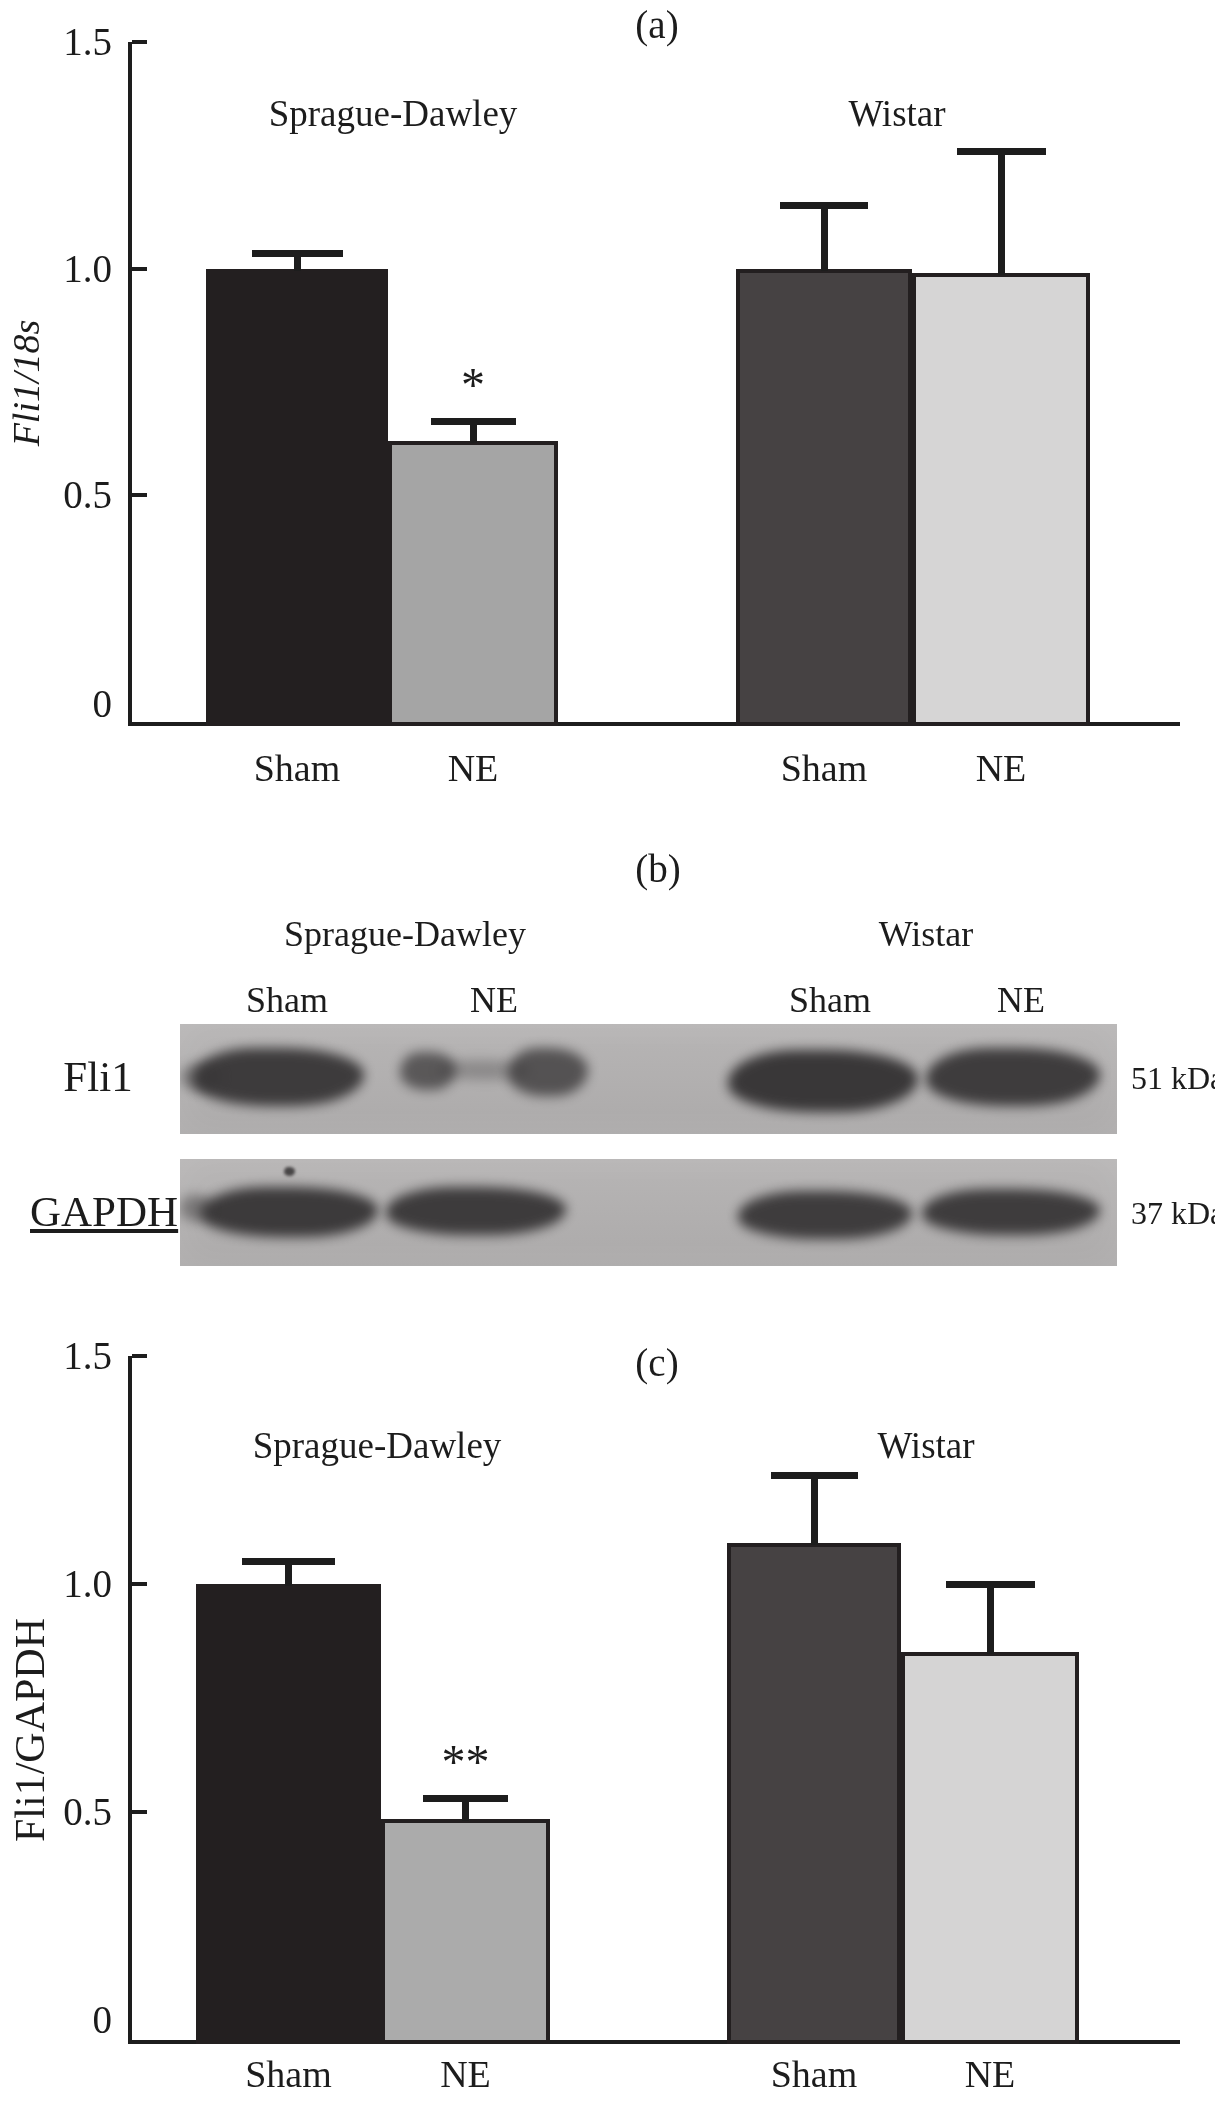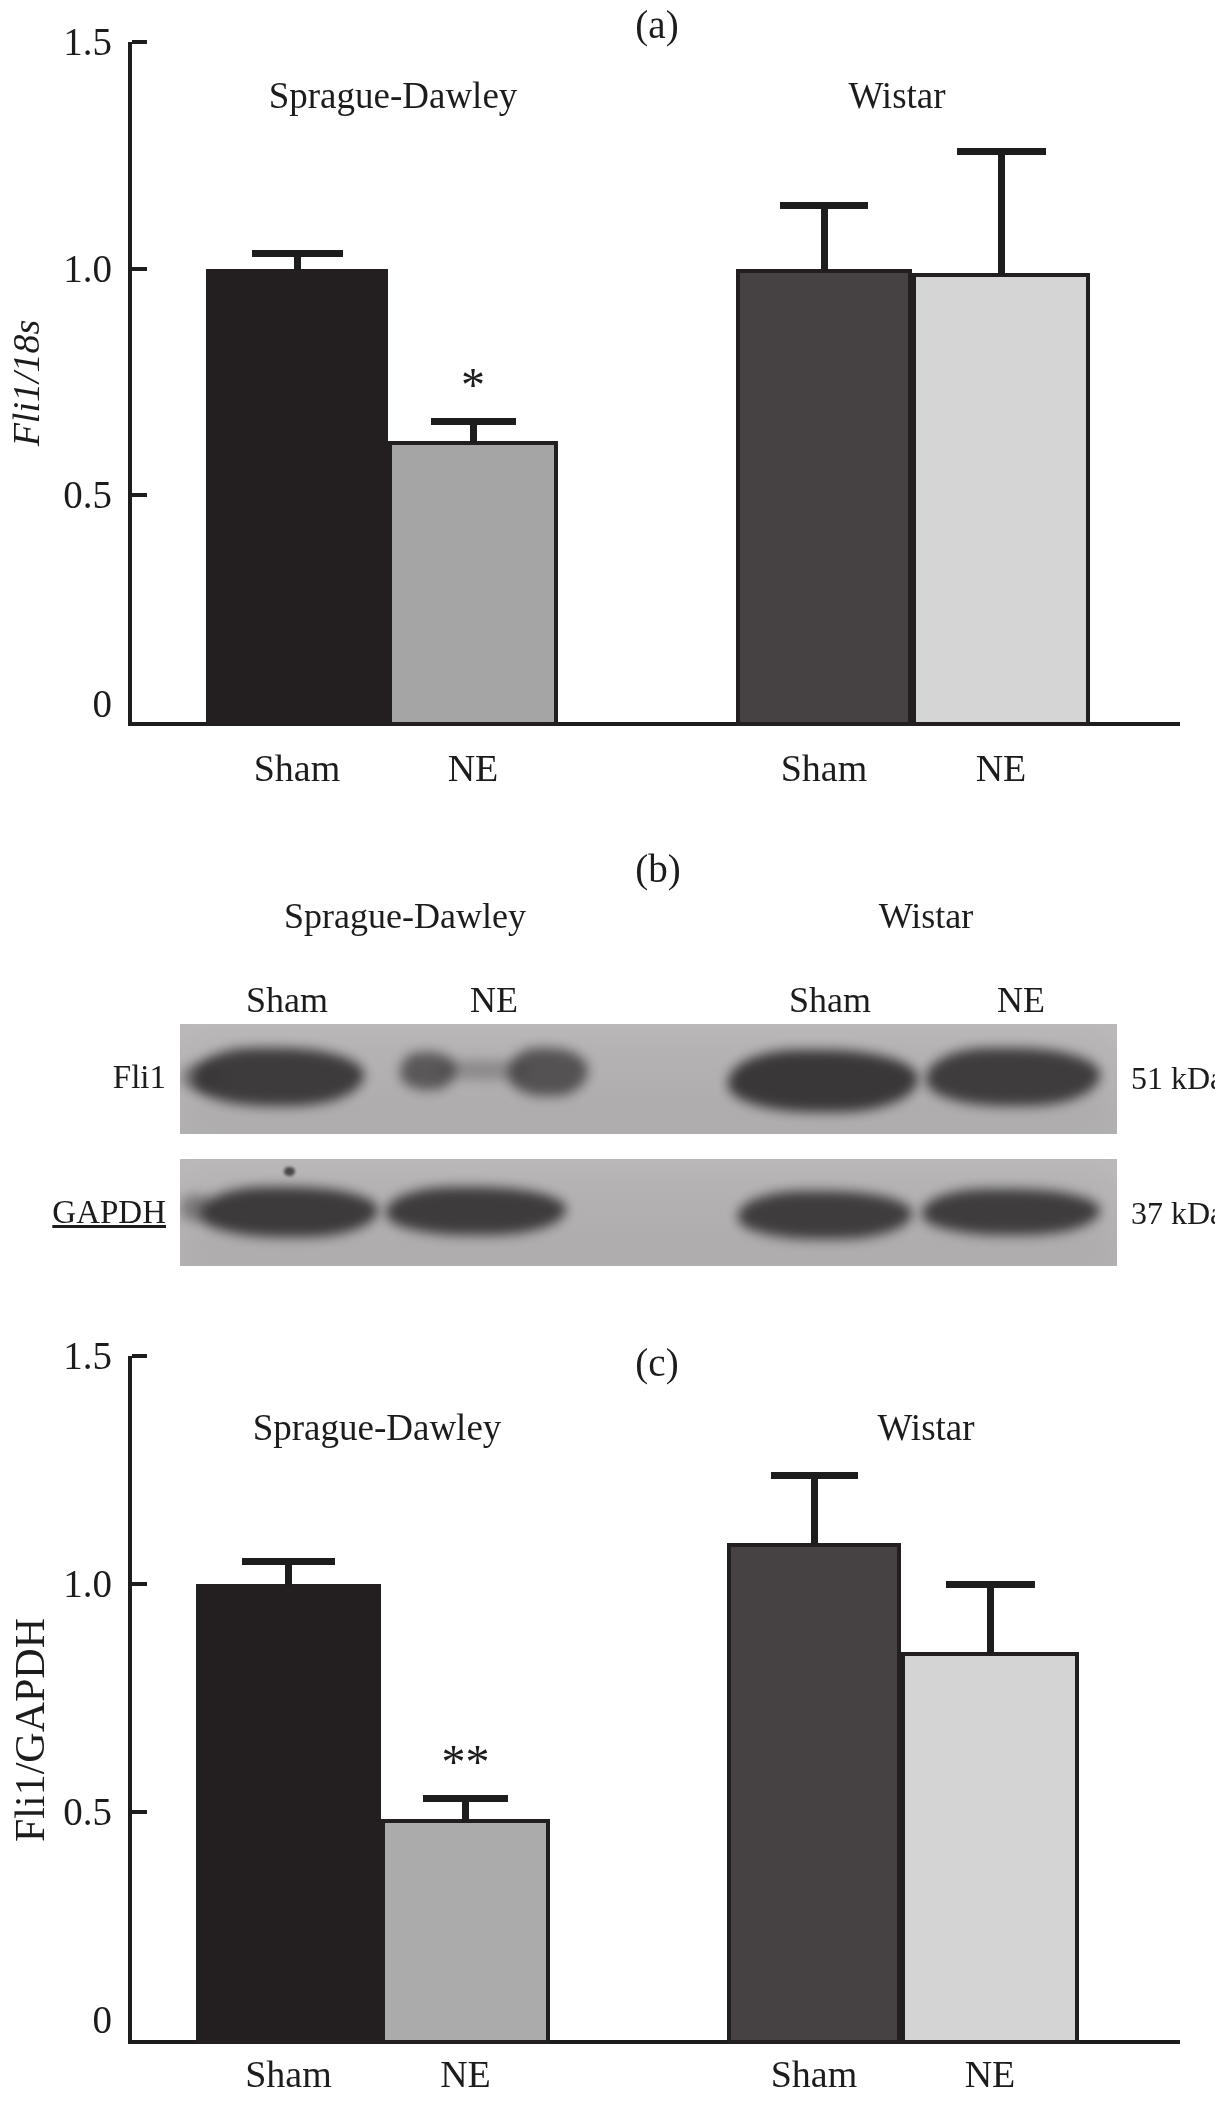--- a/index.html
+++ b/index.html
@@ -3,32 +3,32 @@
 <meta charset="utf-8">
 <style>
   html,body{margin:0;padding:0;background:#ffffff;}
   #fig{
     position:relative;width:1215px;height:2104px;background:#ffffff;overflow:hidden;
     font-family:"Liberation Serif","DejaVu Serif",serif;color:#1c1c1c;
   }
   .abs{position:absolute;}
   .ctr{transform:translate(-50%,-50%);}
   .panel-letter{font-size:39px;white-space:nowrap;}
-  .group-header{font-size:37px;white-space:nowrap;}
+  .group-header{font-size:37px;white-space:nowrap;margin-top:18px;}
   .ylab{font-size:38px;white-space:nowrap;transform:translate(-50%,-50%) rotate(-90deg);}
   .ylab-c{font-size:42px;}
   .ylab-italic{font-style:italic;}
   .tick-label{font-size:39px;text-align:right;white-space:nowrap;line-height:48px;height:48px;}
   .cat-label{font-size:38px;text-align:center;white-space:nowrap;line-height:48px;height:48px;}
   .bar{box-sizing:border-box;border:4px solid #231f20;}
   .star{font-size:48px;text-align:center;white-space:nowrap;line-height:52px;height:52px;}
   .blot{overflow:hidden;background:linear-gradient(180deg,#b7b5b5 0%,#b1afaf 55%,#acaaaa 100%);
         box-shadow:inset 0 0 40px rgba(255,255,255,0.10);}
   .band{background:#353334;filter:blur(6px);}
-  .blot-side-label{font-size:33px;text-align:right;white-space:nowrap;line-height:44px;height:44px;}
+  .blot-side-label{font-size:43px;text-align:center;white-space:nowrap;line-height:44px;height:44px;}
   .kda-label{font-size:32px;text-align:left;white-space:nowrap;line-height:44px;height:44px;}
   .lane-label{font-size:36px;text-align:center;white-space:nowrap;line-height:44px;height:44px;}
 </style>
 </head>
 <body>
 
 <div id="fig">
 
   <div class="abs ctr panel-letter" style="left:657px;top:24px;">(a)</div>
   <div class="abs ctr group-header" style="left:393px;top:95px;">Sprague-Dawley</div>

